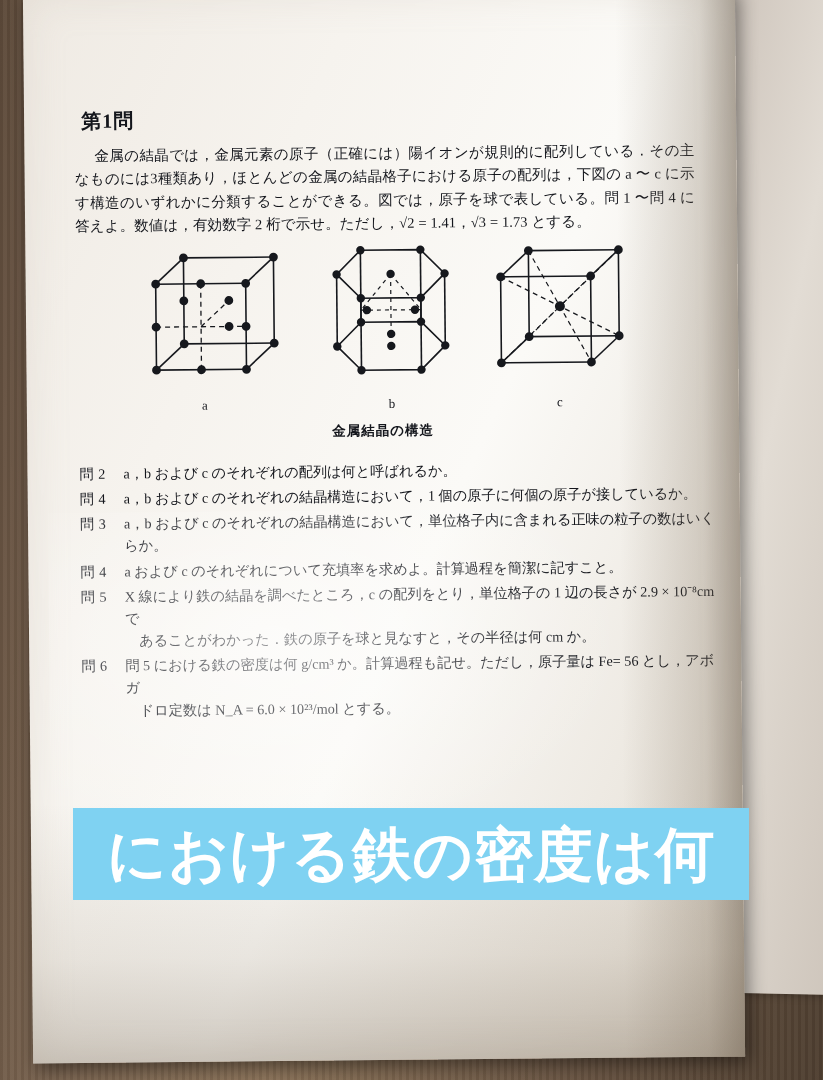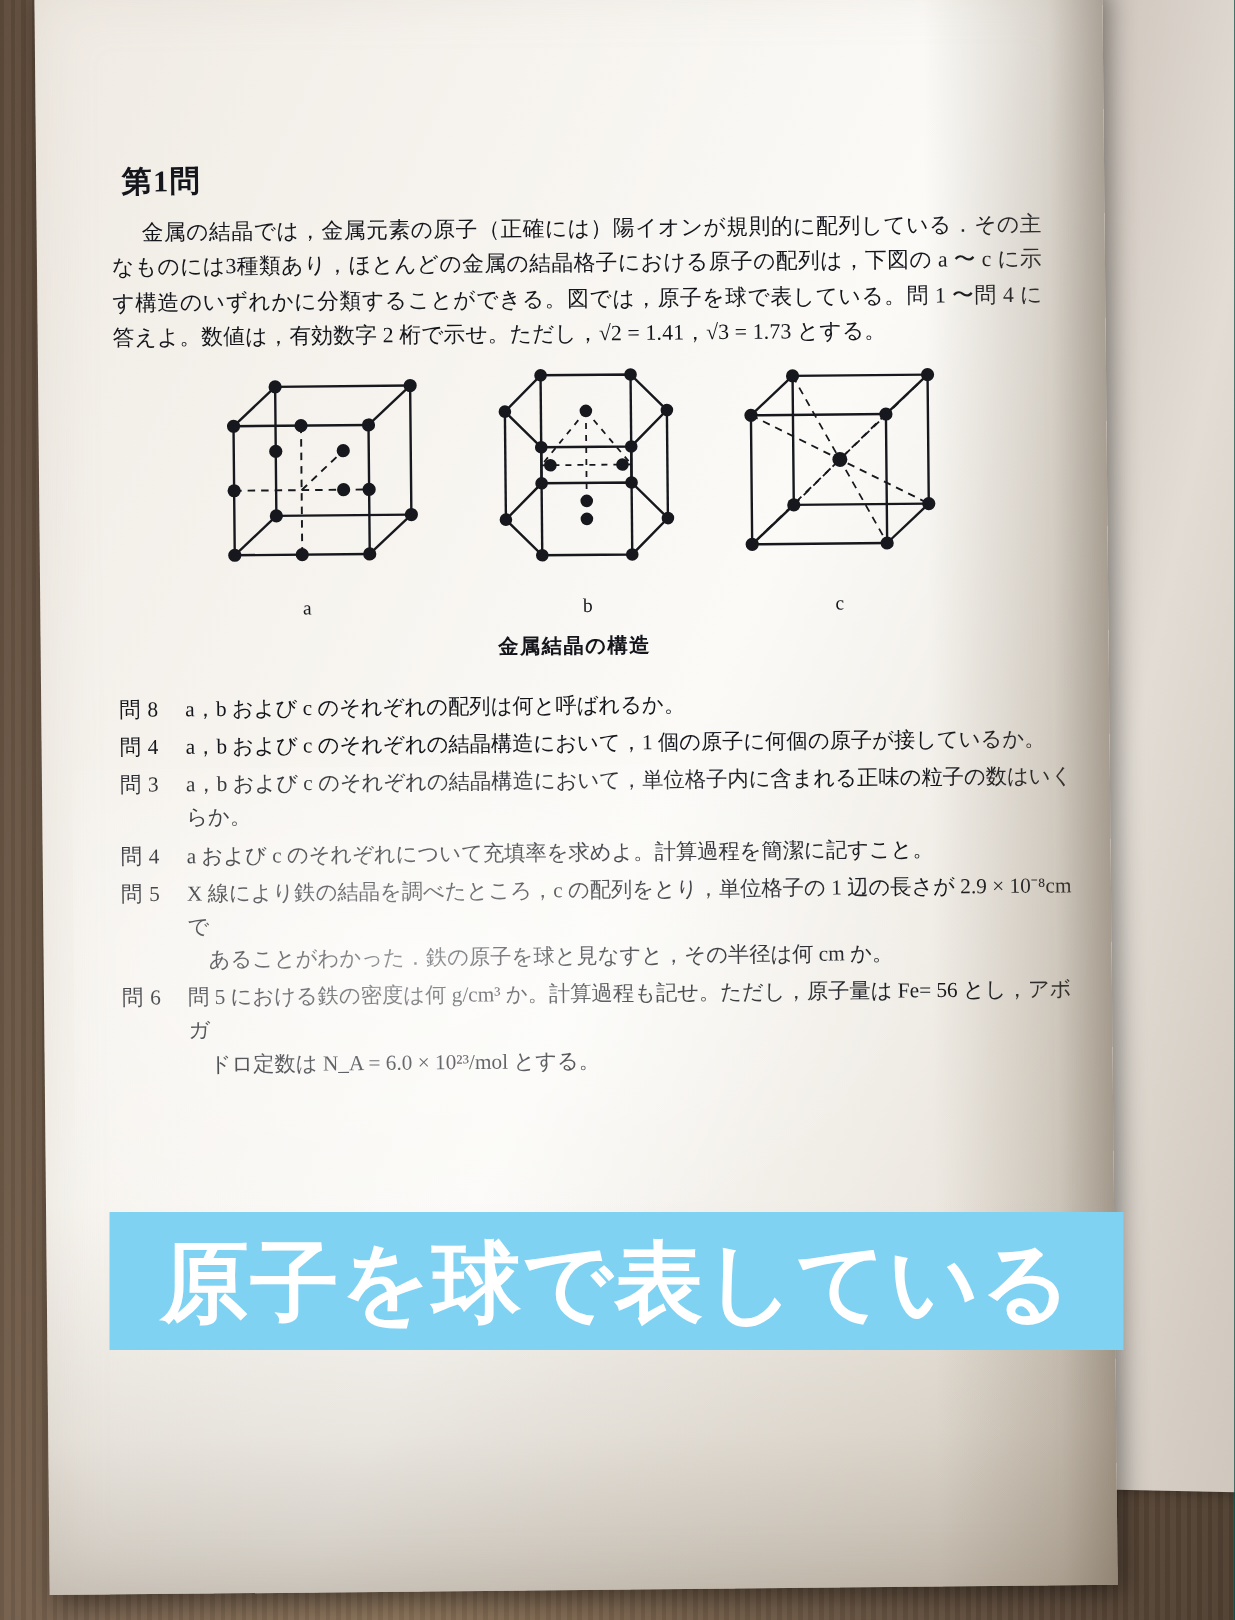--- a/index.html
+++ b/index.html
@@ -10,21 +10,21 @@
   body {
     width: 823px;
     height: 1080px;
     overflow: hidden;
     font-family: "Liberation Serif", serif;
   }
   #photo {
     position: relative;
     width: 823px;
     height: 1080px;
-    background: #14b8a6;
+    background: #f0abfc;
     overflow: hidden;
   }
   
   #table-bg {
     position: absolute;
     inset: 0;
     background:
       repeating-linear-gradient(90deg,
         rgba(0,0,0,0.05) 0px, rgba(0,0,0,0.05) 3px,
         rgba(255,255,255,0.03) 3px, rgba(255,255,255,0.03) 7px),
@@ -313,21 +313,21 @@
           </svg>
           <div class="fig-label" style="left:48px;">c</div>
         </div>
       </div>
 
       <div class="fig-caption">金属結晶の構造</div>
 
       <div class="qlist">
 
         <div class="qrow">
-          <span class="qnum">問 8</span>
+          <span class="qnum">問 2</span>
           <span class="qtext">a，b および c のそれぞれの配列は何と呼ばれるか。</span>
         </div>
 
         <div class="qrow">
           <span class="qnum">問 4</span>
           <span class="qtext">a，b および c のそれぞれの結晶構造において，1 個の原子に何個の原子が接しているか。</span>
         </div>
 
         <div class="qrow">
           <span class="qnum">問 3</span>
@@ -357,16 +357,16 @@
 
       </div>
     </div>
 
     <div id="page-shade-right"></div>
     <div id="page-shade-bottom"></div>
     <div id="page-glare"></div>
   </div>
 
   <div id="banner" style="background: rgb(127, 210, 242);">
-    <span id="banner-text" style="color: rgb(255, 255, 255);">原子を球で表している</span>
+    <span id="banner-text" style="color: rgb(255, 255, 255);">における鉄の密度は何</span>
   </div>
 
 </div>
 
 </body></html>

